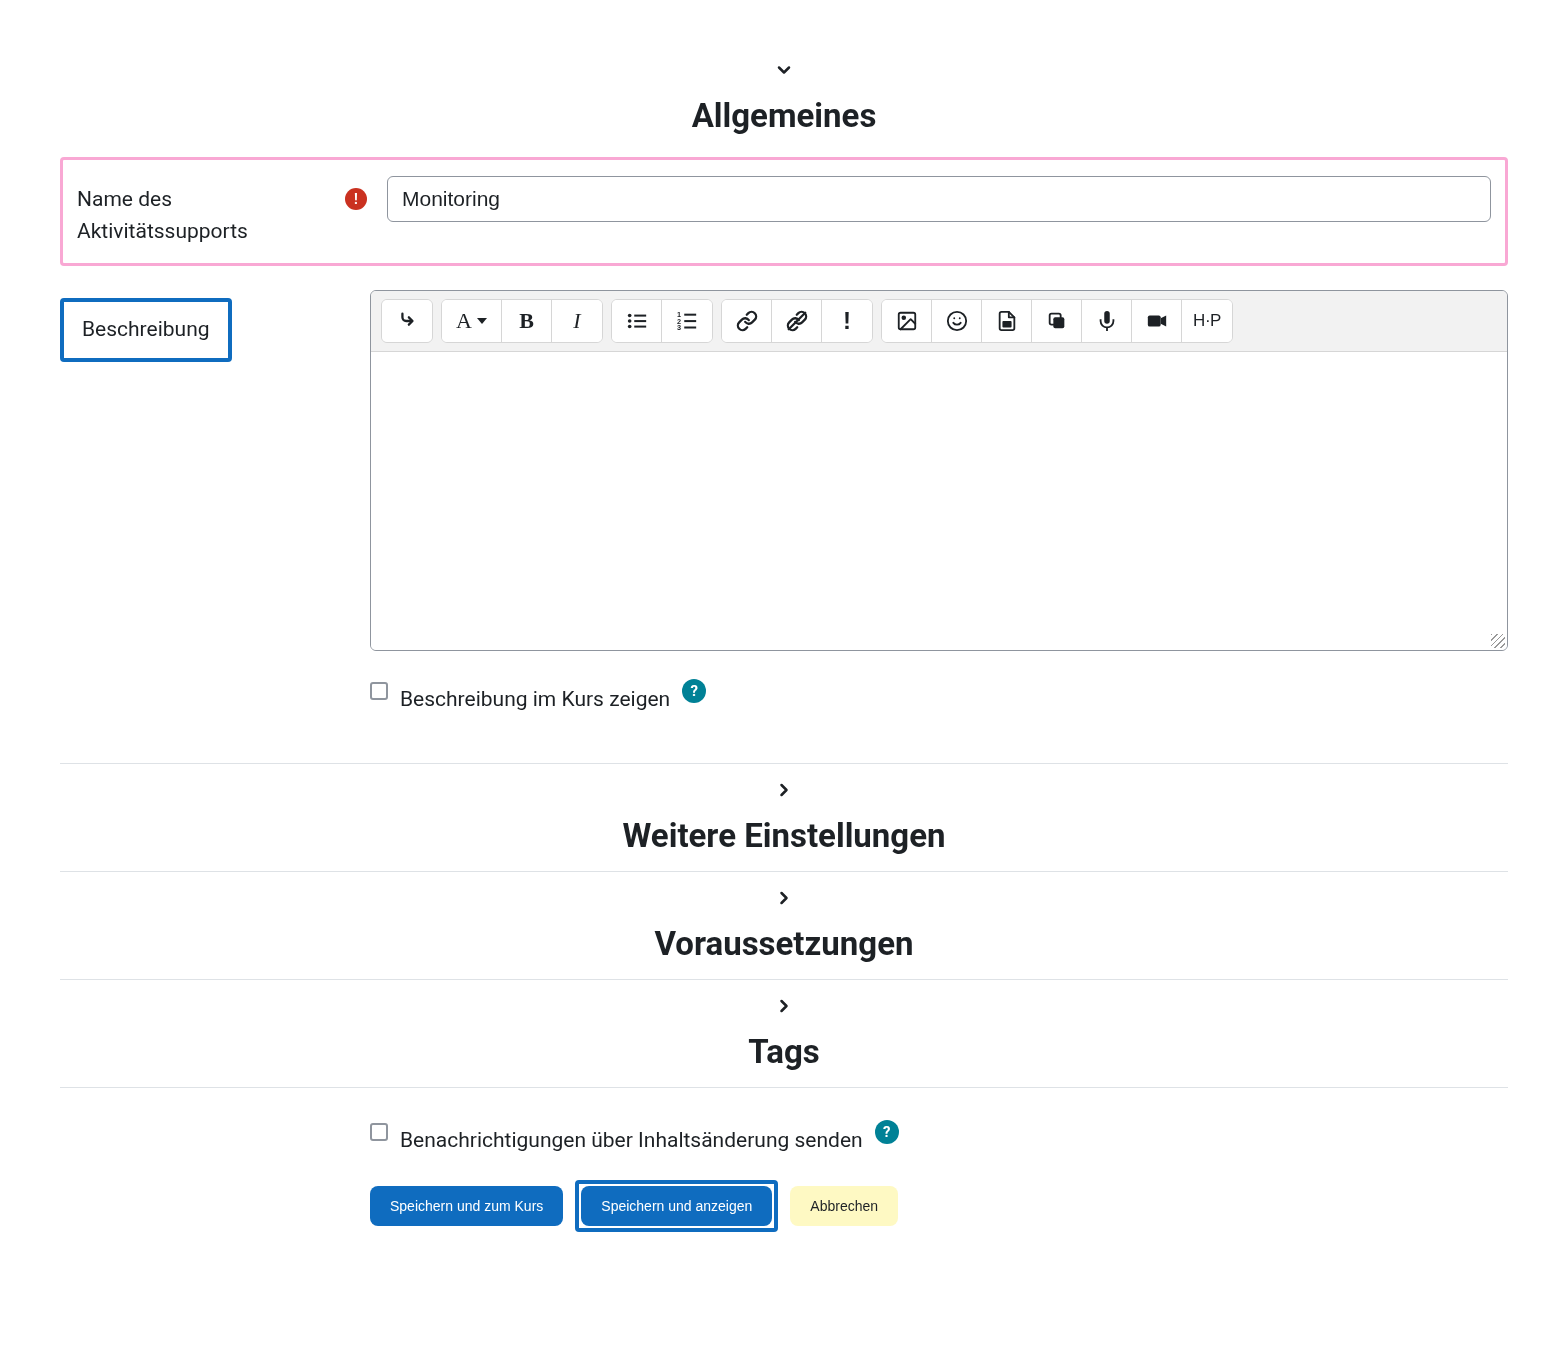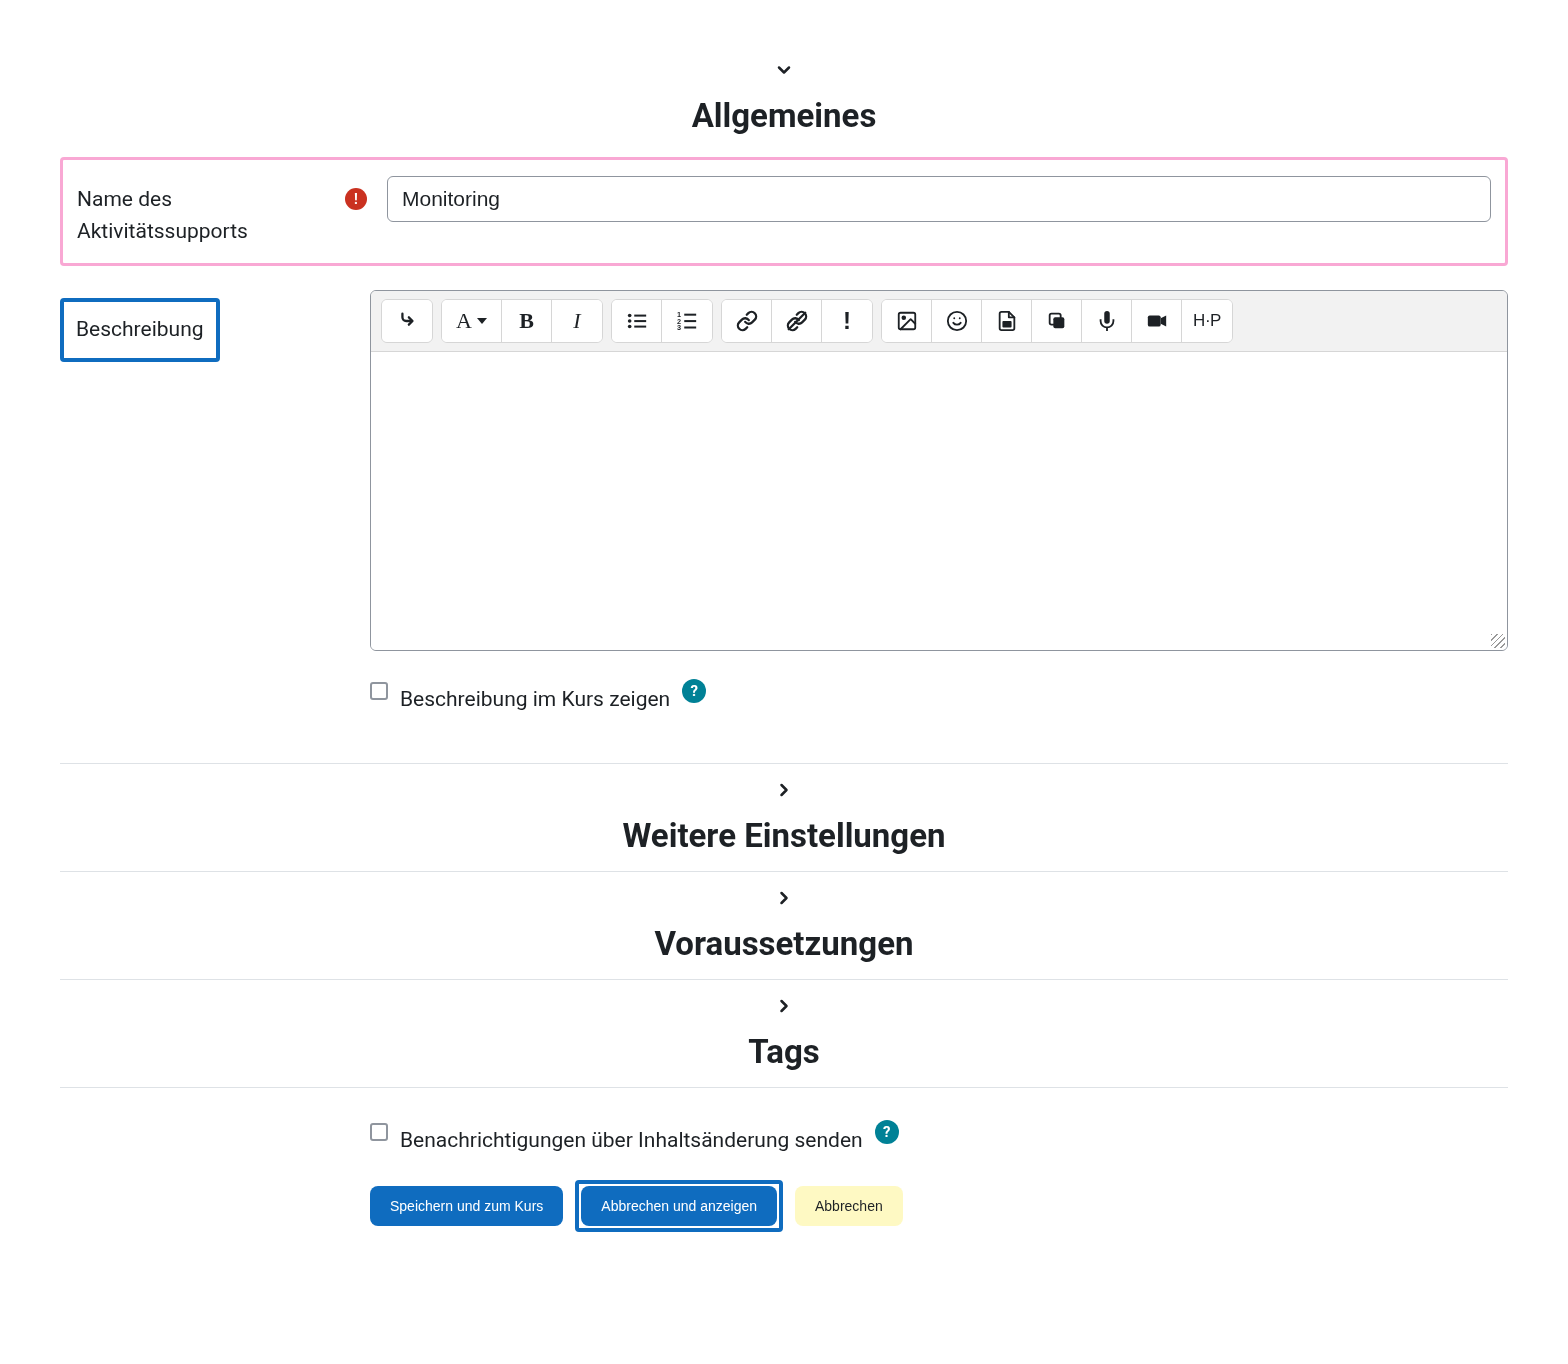--- a/index.html
+++ b/index.html
@@ -81,21 +81,21 @@
       flex: 1;
     }
     .highlight-row {
       border: 3px solid #f9a8d4;
       border-radius: 4px;
       padding: 16px 14px;
     }
     .highlight-label-box {
       border: 4px solid #0f6cbf;
       border-radius: 4px;
-      padding: 12px 12px;
+      padding: 12px 18px;
       display: inline-block;
     }
     .highlight-save-box {
       border: 4px solid #0f6cbf;
       border-radius: 4px;
       padding: 2px;
       display: inline-block;
     }
     .text-input {
       width: 100%;
@@ -449,18 +449,18 @@
   <div class="field-col">
     <div class="checkbox-row" style="margin-top:0;">
       <div class="checkbox"></div>
       <span class="checkbox-label">Benachrichtigungen über Inhaltsänderung senden</span>
       <span class="help-icon">?</span>
     </div>
 
     <div class="button-row">
       <button class="btn btn-primary">Speichern und zum Kurs</button>
       <span class="highlight-save-box">
-        <button class="btn btn-primary">Abbrechen und anzeigen</button>
+        <button class="btn btn-primary">Speichern und anzeigen</button>
       </span>
       <button class="btn btn-secondary">Abbrechen</button>
     </div>
   </div>
 </div>
 
 </body></html>

